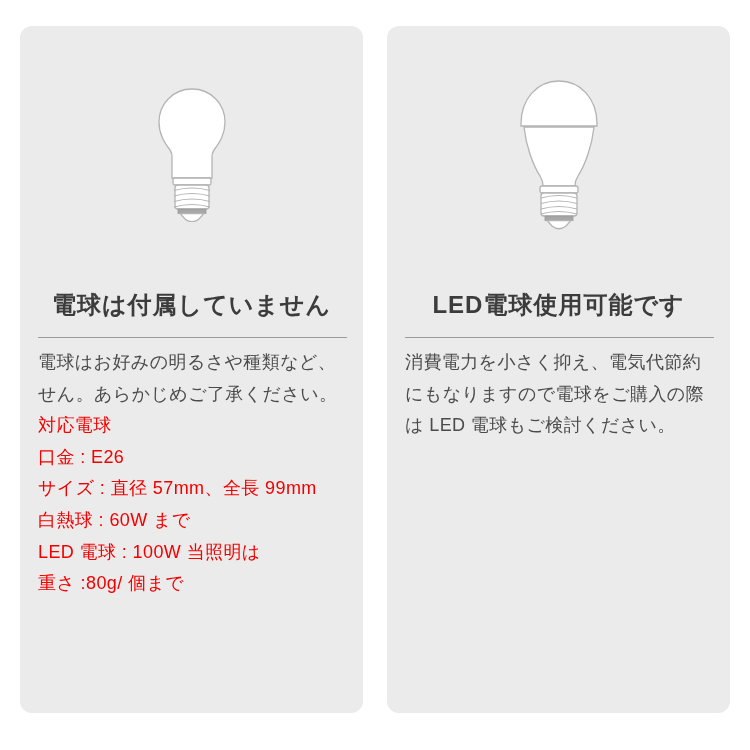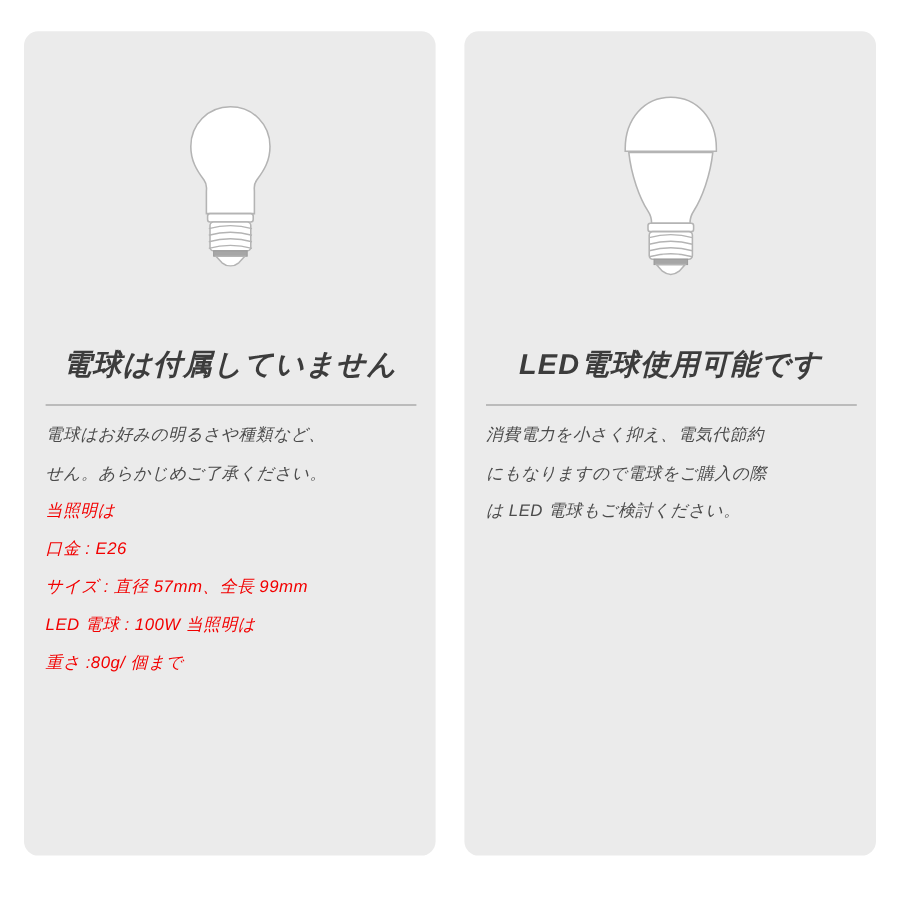--- a/index.html
+++ b/index.html
@@ -2,21 +2,21 @@
 <html style="--page_bg: #ffffff; --panel_bg: #ebebeb; --title_text: #3c3c3c; --body_text: #4b4b4b; --accent_red: #f20000; --divider: #9c9c9c; --bulb_outline: #b4b4b4; --bulb_fill: #ffffff; --bulb_cap: #a6a6a6;"><head>
 <meta charset="utf-8">
 <style>
   html,body{margin:0;padding:0;}
   body{
     width:750px;height:750px;
     background:var(--page_bg,#fff);
     font-family:"Liberation Sans","DejaVu Sans",sans-serif;
     overflow:hidden;
   }
-  .page{position:relative;width:750px;height:750px;font-style:italic;}
+  .page{position:relative;width:750px;height:750px;}
   .panel{
     position:absolute;top:26px;width:343px;height:687px;
     background:var(--panel_bg,#ebebeb);
     border-radius:12px;
   }
   .panel-left{left:20px;}
   .panel-right{left:387px;}
   .bulb{position:absolute;left:50%;}
   .bulb-incandescent{top:62px;margin-left:-34px;}
   .bulb-led{top:54px;margin-left:-39px;}
@@ -30,21 +30,21 @@
     letter-spacing:1px;
     color:var(--title_text,#3c3c3c);
   }
   .divider{
     position:absolute;top:311px;left:18px;right:16px;
     margin:0;border:none;height:0;
     border-top:1px solid var(--divider,#9c9c9c);
   }
   .body-text{
     position:absolute;top:321px;left:18px;right:8px;
-    font-size:14px;letter-spacing:0.4px;
+    font-size:18px;letter-spacing:0.4px;
   }
   .line{
     line-height:31.6px;
     white-space:nowrap;
     color:var(--body_text,#4b4b4b);
   }
   .line.red{color:var(--accent_red,#f20000);}
 </style>
 </head>
 <body>
@@ -60,23 +60,24 @@
         <path class="threadlines" d="M16,102.5 q18,-5 36,0 M16,108 q18,-5 36,0 M16,113.5 q18,-5 36,0 M16,119 q18,-5 36,0"></path>
         <rect class="cap" x="20" y="121" width="28" height="4.5"></rect>
         <path class="glass" d="M22,125.5 L46,125.5 L41,131 Q34,136.5 27,131 Z"></path>
       </svg>
     </div>
     <h2 class="panel-title">電球は付属していません</h2>
     <hr class="divider">
     <div class="body-text">
         <div class="line">電球はお好みの明るさや種類など、</div>
         <div class="line">せん。あらかじめご了承ください。</div>
-        <div class="line red">当照明は</div>
+        <div class="line red">対応電球</div>
         <div class="line red">口金 : E26</div>
         <div class="line red">サイズ : 直径 57mm、全長 99mm</div>
+        <div class="line red">白熱球 : 60W まで</div>
         <div class="line red">LED 電球 : 100W 当照明は</div>
         <div class="line red">重さ :80g/ 個まで</div>
       </div>
   </section>
 
   <section class="panel panel-right">
     <div class="bulb bulb-led">
       <svg width="78" height="152" viewBox="0 0 78 152" aria-hidden="true">
         <path class="glass" d="M1,46 L1,44 C1,19 17,1 39,1 C61,1 77,19 77,44 L77,46 Z"></path>
         <path class="glass" d="M4,47 C6,66 13,85 20,96 C22,99 23,102 23,106 L55,106 C55,102 56,99 58,96 C65,85 72,66 74,47 Z"></path>

